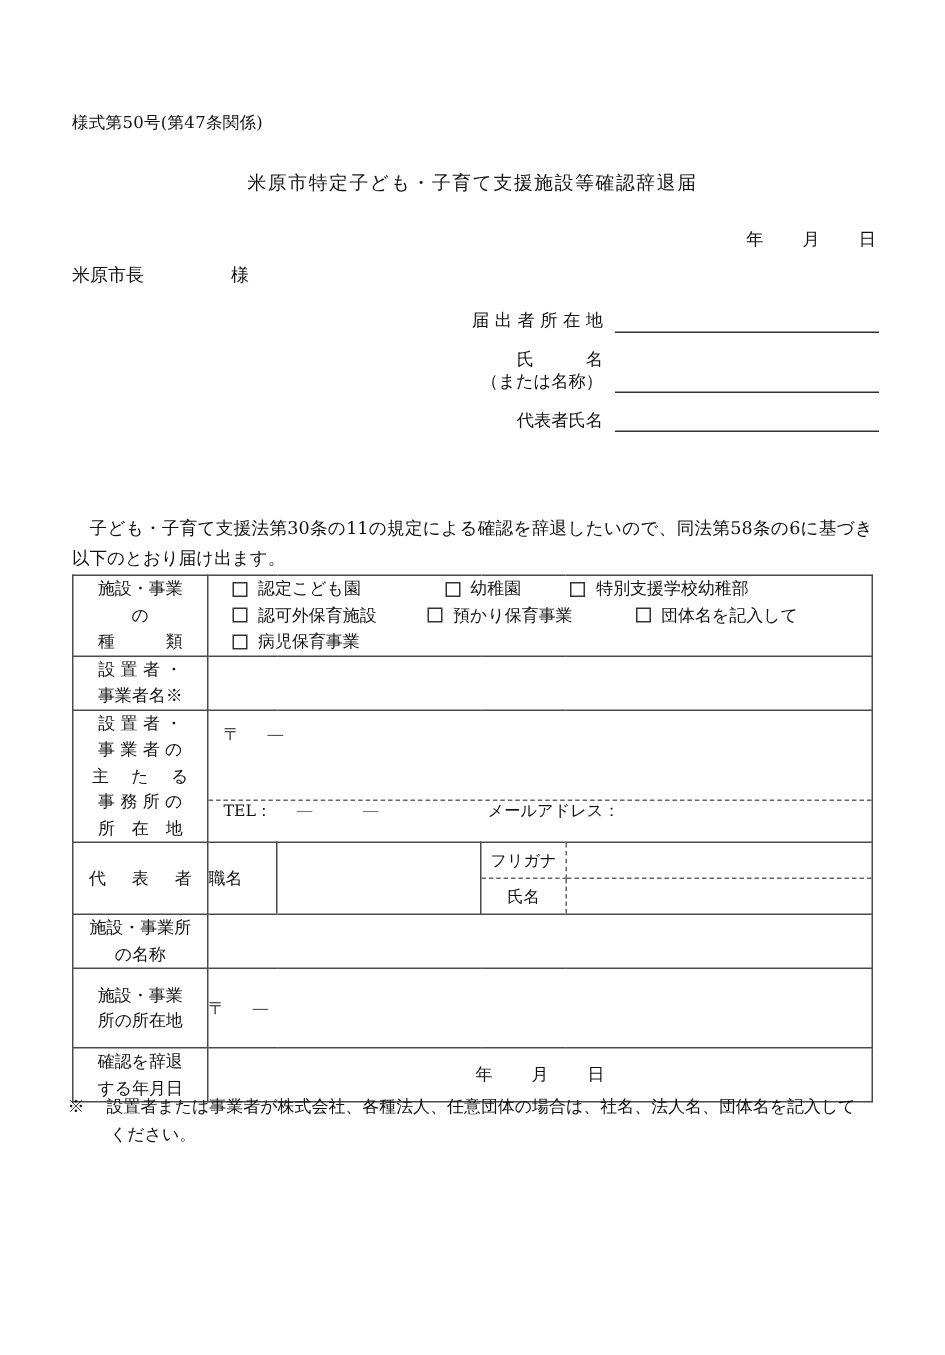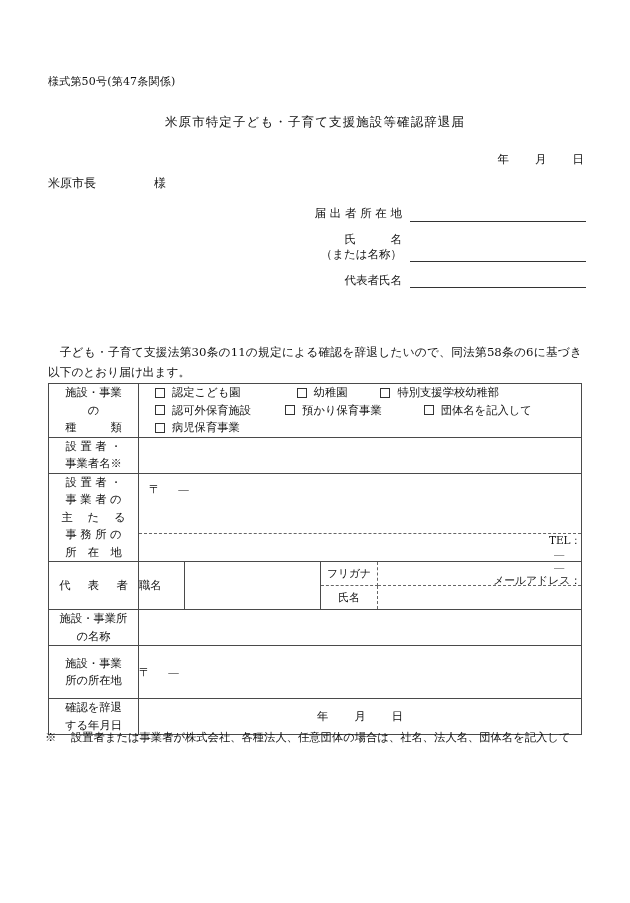--- a/index.html
+++ b/index.html
@@ -162,24 +162,23 @@
     padding: 4px 0 0 10px;
     border-bottom: 1px dashed #666666;
     box-sizing: border-box;
   }
   .zip { font-size: 11.5px; white-space: nowrap; }
   .zip .dash { display: inline-block; width: 46px; text-align: center; color: #555555; }
   .addr-bottom {
     height: 22px;
     padding-left: 10px;
     display: flex;
-    align-items: flex-end;
+    align-items: flex-start;
     white-space: nowrap;
     box-sizing: border-box;
-    flex-direction: column;
   }
   .tel-label { font-size: 10.5px; }
   .tel-dash { display: inline-block; width: 44px; text-align: center; color: #777777; }
   .mail-label { margin-left: 56px; font-size: 10.8px; }
 
   
   .rep-post {
     width: 46px;
     border-right: 1px dashed #666666 !important;
   }
@@ -390,16 +389,17 @@
         </td>
       </tr>
 
     </tbody>
   </table>
 
   <div class="footnote">
     <span class="mark">※</span>
     <span class="txt">
       <span>設置者または事業者が株式会社、各種法人、任意団体の場合は、社名、法人名、団体名を記入して</span>
+      <span class="cont">ください。</span>
     </span>
   </div>
 
 </div>
 
 </body></html>

